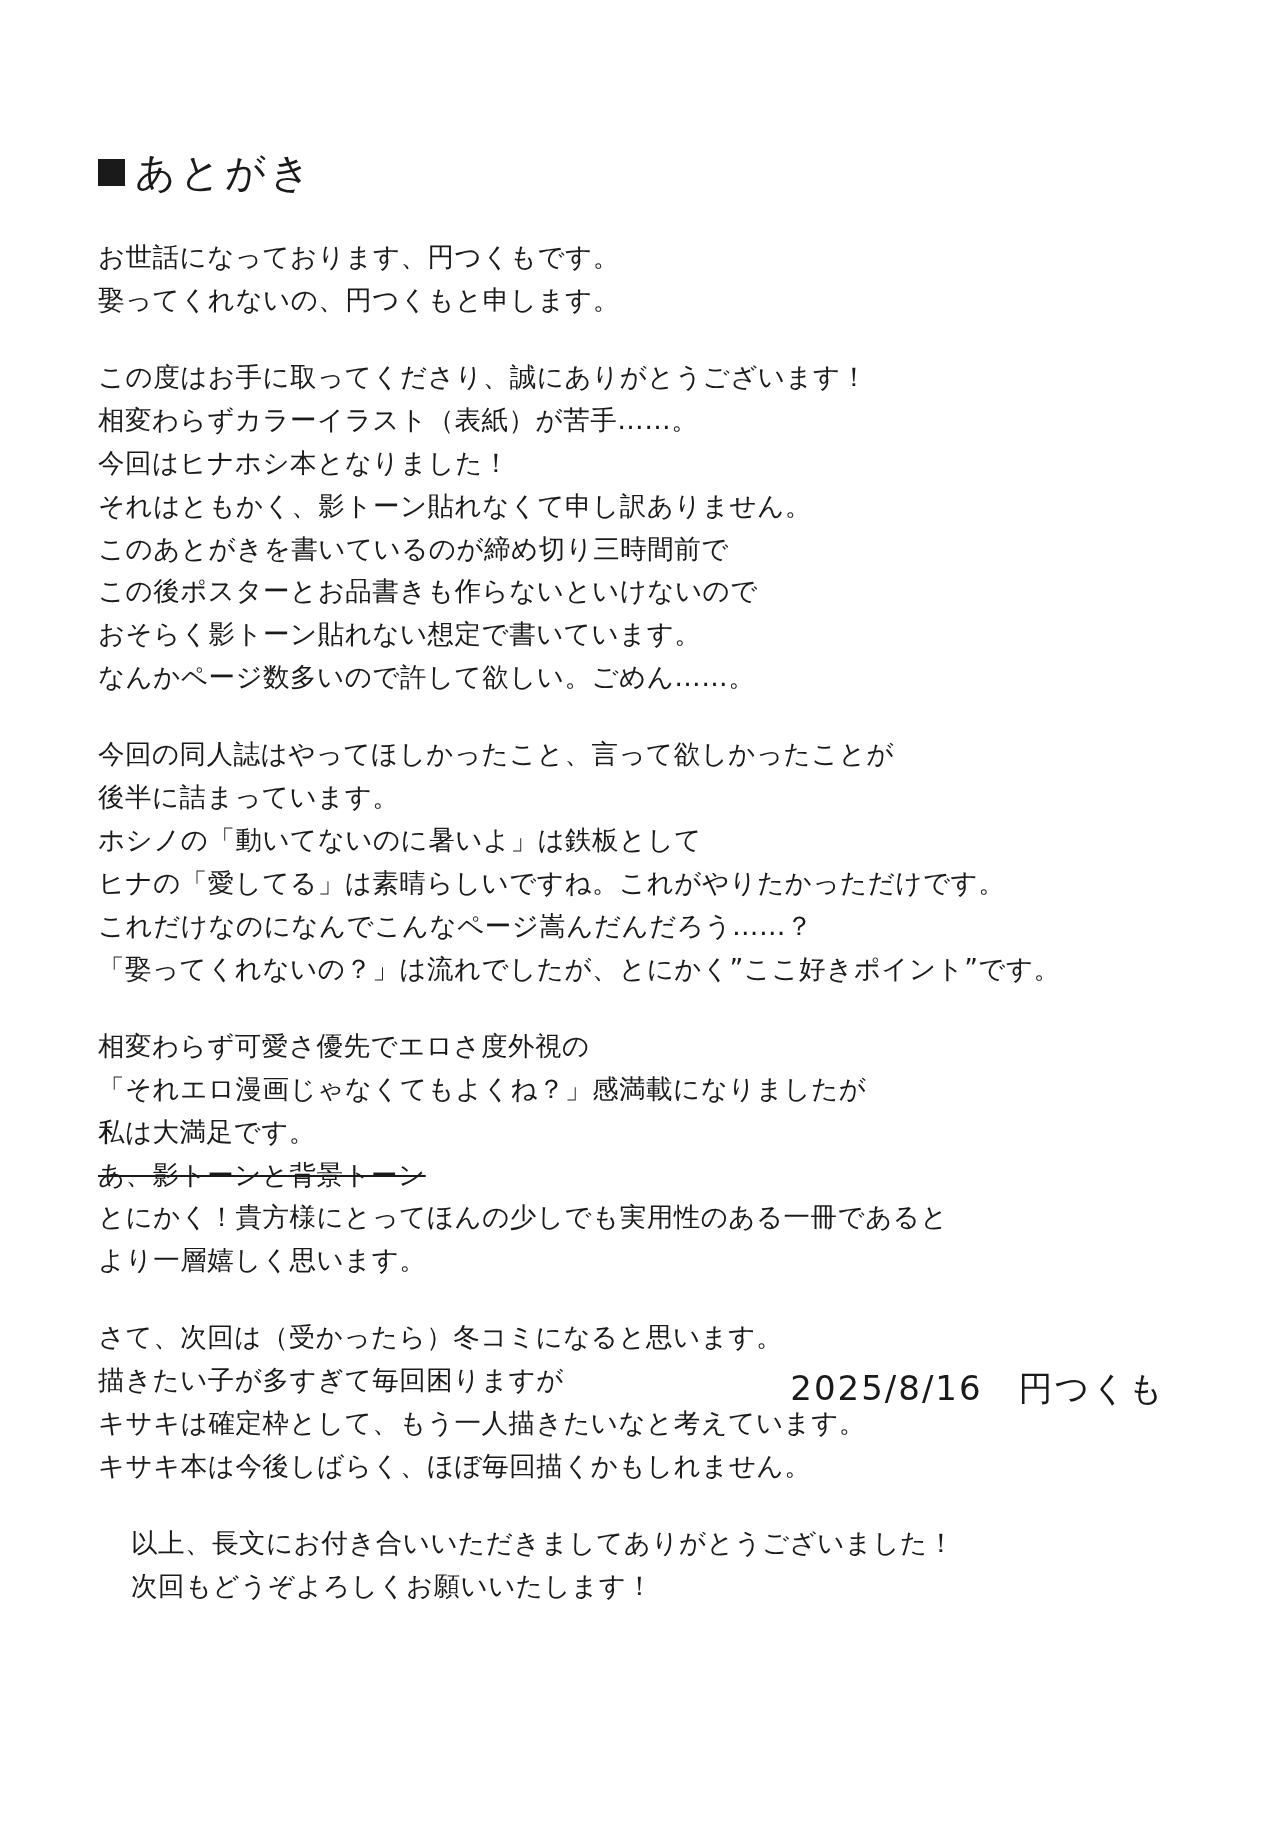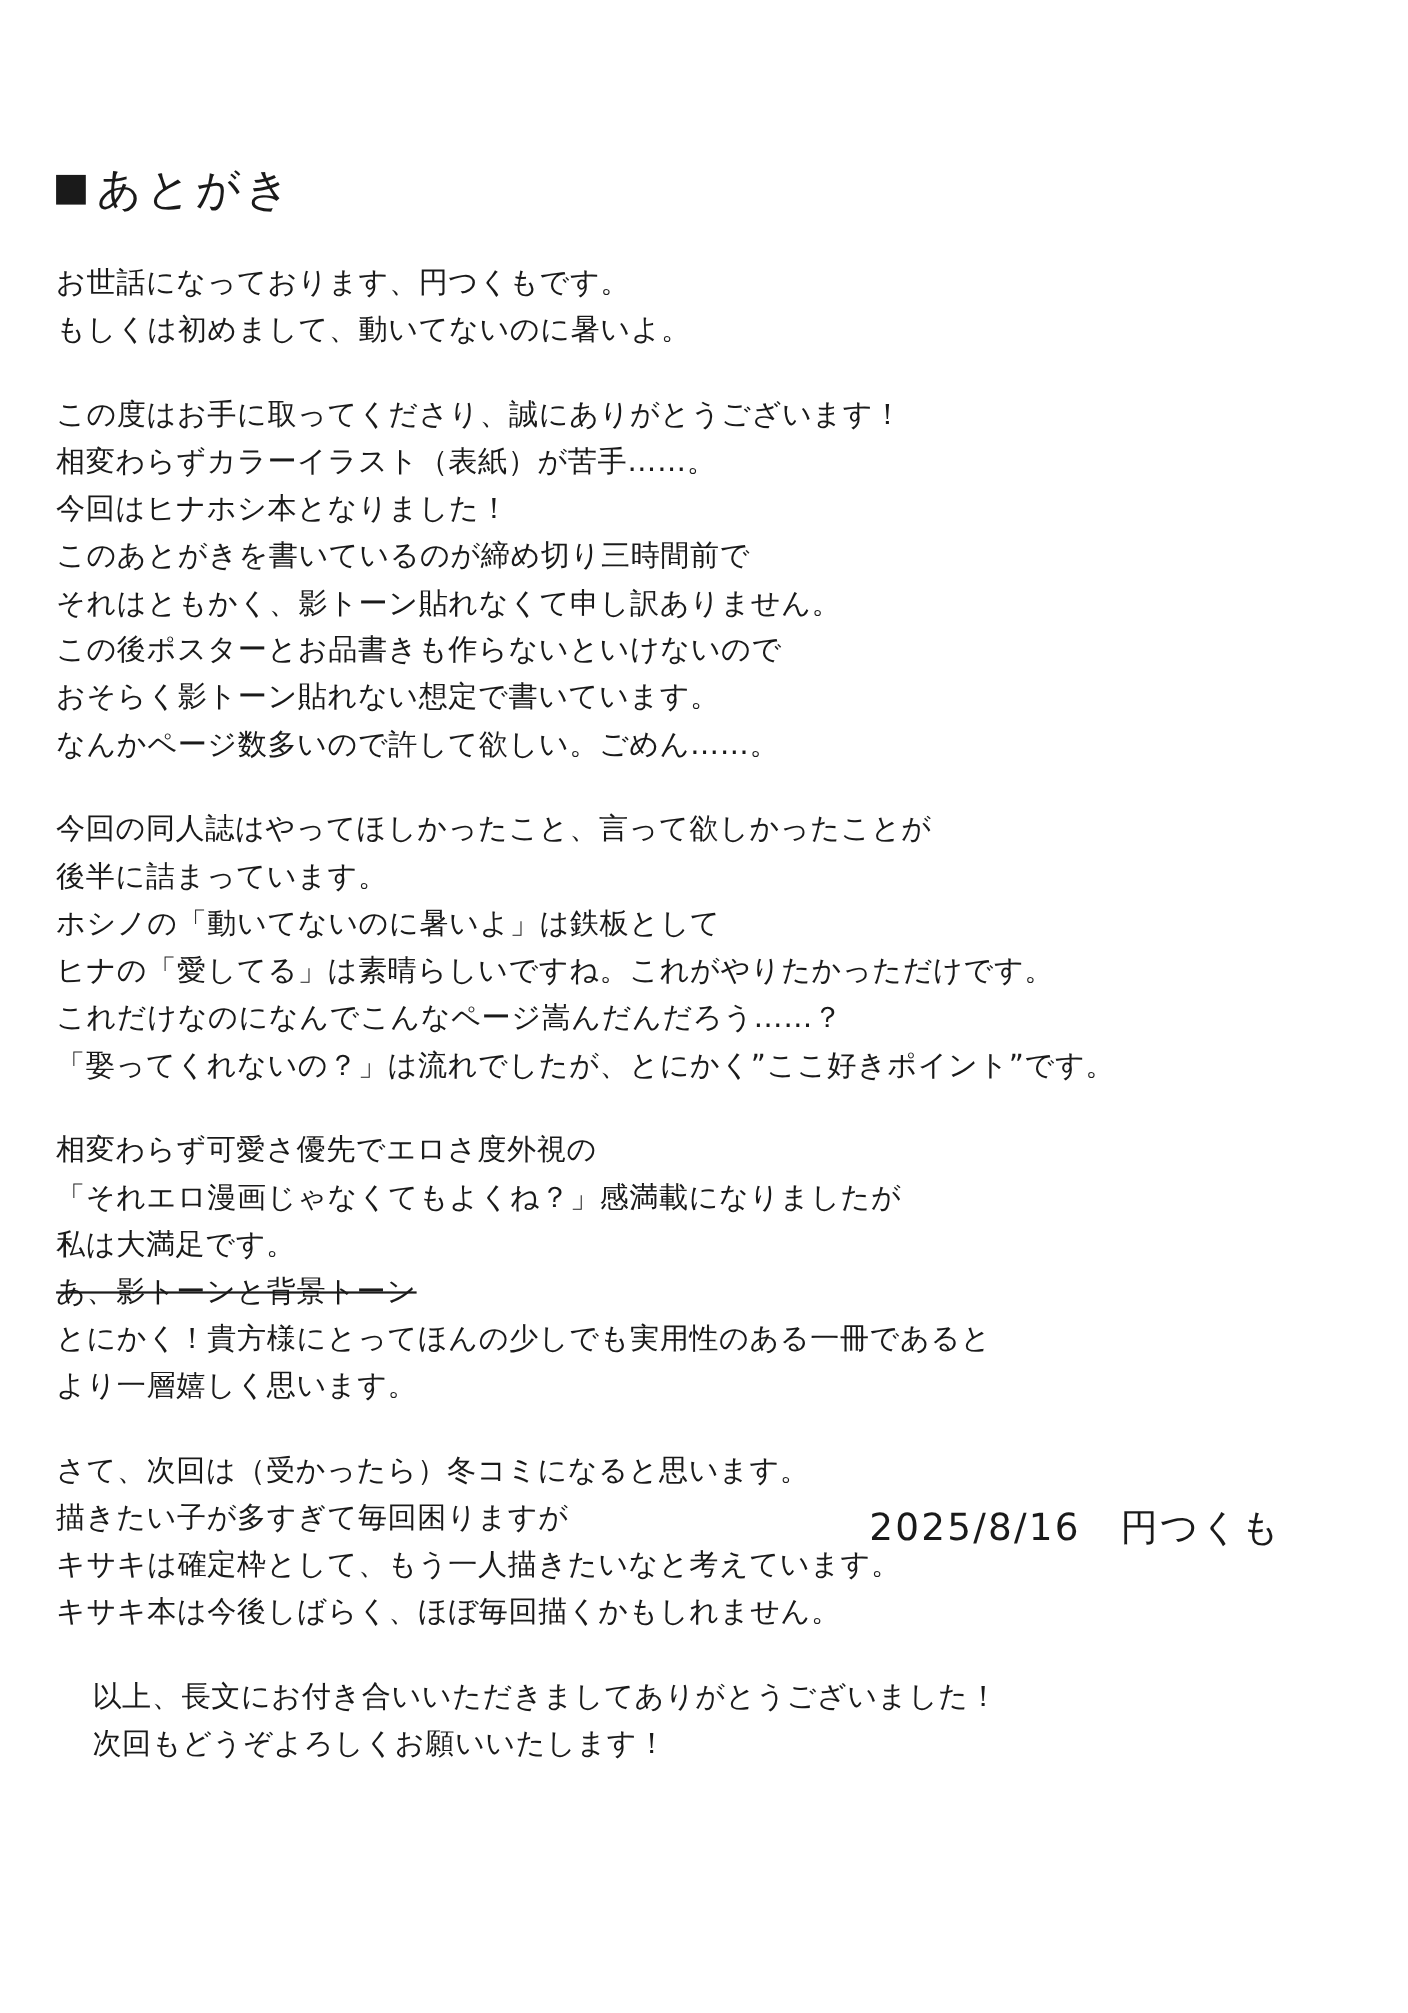--- a/index.html
+++ b/index.html
@@ -12,21 +12,21 @@
     background: #ffffff;
     font-family: "DejaVu Sans", sans-serif;
     color: #1a1a1a;
     overflow: hidden;
   }
   .page {
     position: relative;
     width: 1280px;
     height: 1830px;
     box-sizing: border-box;
-    padding: 150px 110px 0 51px;
+    padding: 150px 110px 0 98px;
   }
   .heading {
     display: flex;
     align-items: center;
     font-size: 40px;
     letter-spacing: 4px;
     font-weight: 400;
     margin: 0 0 42px 0;
     line-height: 1.1;
   }
@@ -78,29 +78,29 @@
 
   <h1 class="heading">
     <span class="heading-square"></span>
     <span class="heading-text">あとがき</span>
   </h1>
 
   <div class="body-block">
 
     <div class="para">
       <span class="line">お世話になっております、円つくもです。</span>
-      <span class="line">もしくは初めまして、動いてないのに暑いよ。</span>
+      <span class="line">娶ってくれないの、円つくもと申します。</span>
     </div>
 
     <div class="para">
       <span class="line">この度はお手に取ってくださり、誠にありがとうございます！</span>
       <span class="line">相変わらずカラーイラスト（表紙）が苦手……。</span>
       <span class="line">今回はヒナホシ本となりました！</span>
+      <span class="line">それはともかく、影トーン貼れなくて申し訳ありません。</span>
       <span class="line">このあとがきを書いているのが締め切り三時間前で</span>
-      <span class="line">それはともかく、影トーン貼れなくて申し訳ありません。</span>
       <span class="line">この後ポスターとお品書きも作らないといけないので</span>
       <span class="line">おそらく影トーン貼れない想定で書いています。</span>
       <span class="line">なんかページ数多いので許して欲しい。ごめん……。</span>
     </div>
 
     <div class="para">
       <span class="line">今回の同人誌はやってほしかったこと、言って欲しかったことが</span>
       <span class="line">後半に詰まっています。</span>
       <span class="line">ホシノの「動いてないのに暑いよ」は鉄板として</span>
       <span class="line">ヒナの「愛してる」は素晴らしいですね。これがやりたかっただけです。</span>

